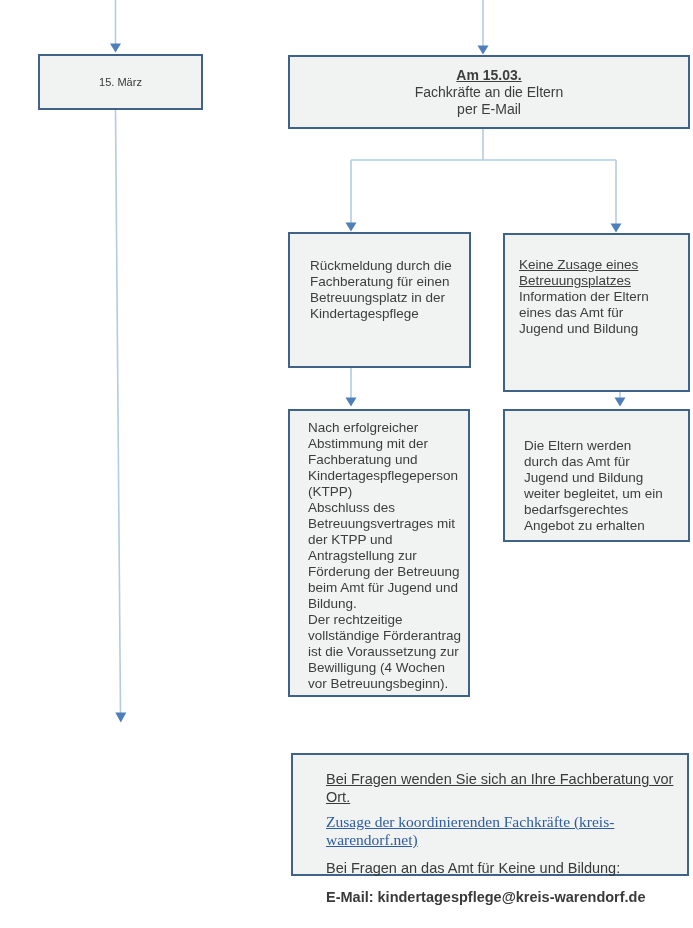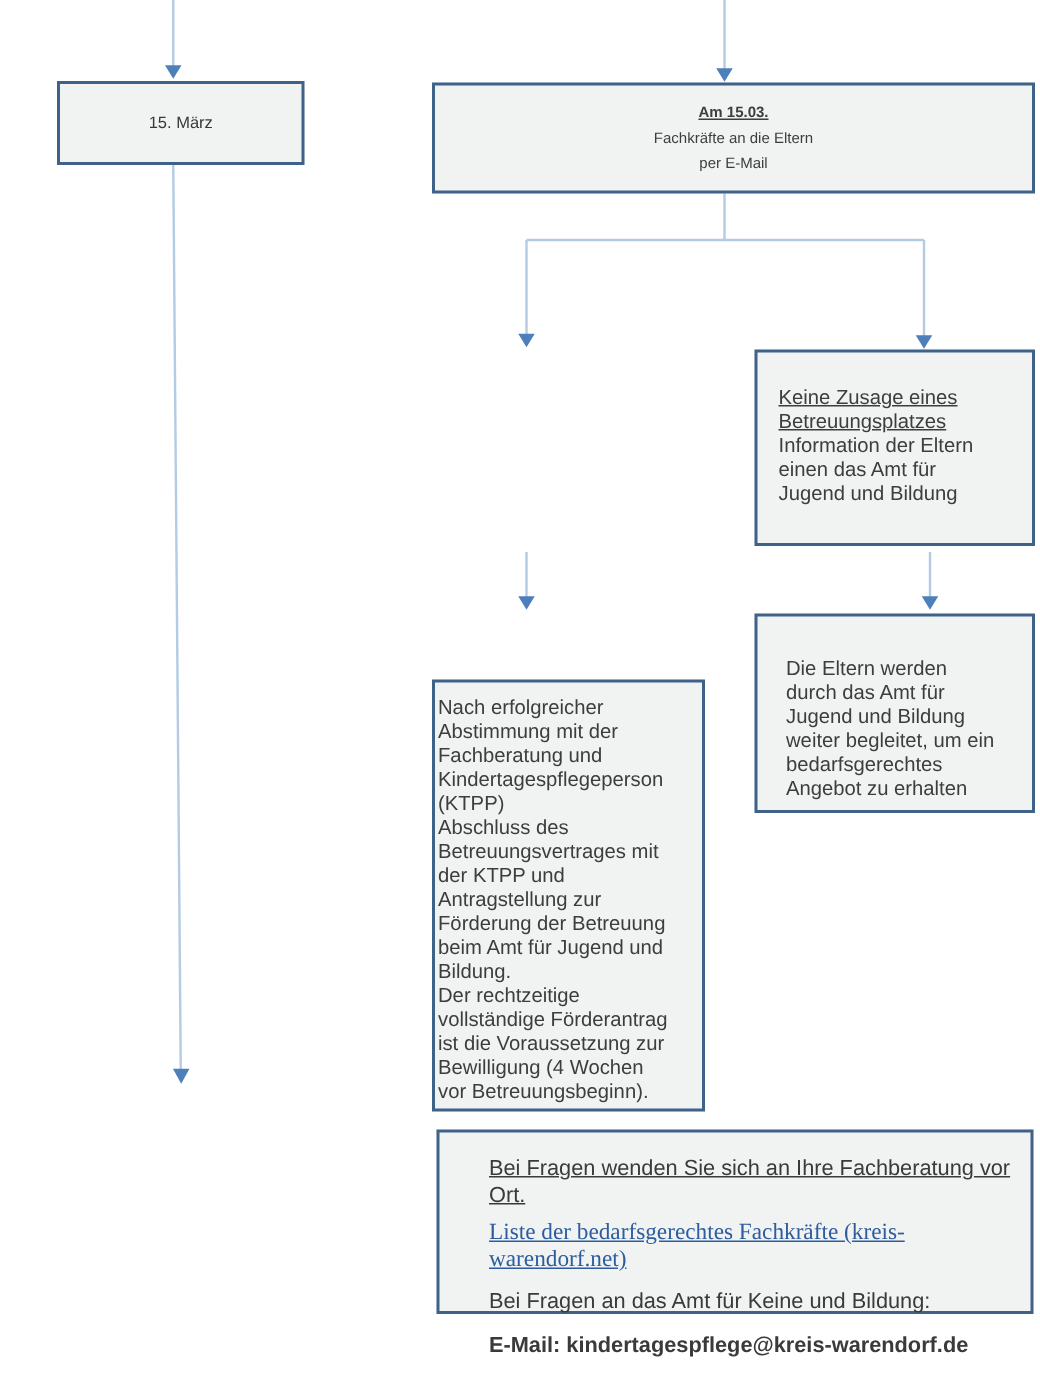--- a/index.html
+++ b/index.html
@@ -30,45 +30,44 @@
   }
   .box-march {
     left: 38px; top: 54px; width: 165px; height: 56px;
     display: flex; align-items: center; justify-content: center;
     font-size: 11px;
     color: #383838;
   }
   .box-feedback {
     left: 288px; top: 55px; width: 402px; height: 74px;
     display: flex; flex-direction: column; align-items: center; justify-content: center;
-    font-size: 10px; line-height: 17px;
+    font-size: 14px; line-height: 17px;
     text-align: center;
   }
   .box-feedback .title {
     font-weight: bold;
     text-decoration: underline;
   }
   .pre { white-space: pre-line; }
   .body-text {
     font-size: 13.5px;
     line-height: 16px;
   }
   .box-left-branch {
     left: 288px; top: 232px; width: 183px; height: 136px;
     padding: 24px 6px 0 20px;
   }
   .box-right-branch {
-    left: 503px; top: 233px; width: 187px; height: 131px;
+    left: 503px; top: 233px; width: 187px; height: 159px;
     padding: 22px 6px 0 14px;
   }
   .box-right-branch .title { text-decoration: underline; }
   .box-left-detail {
     left: 288px; top: 409px; width: 182px; height: 288px;
-    padding: 9px 4px 0 2px;
-    margin-top: 44px;
+    padding: 9px 4px 0 18px;
   }
   .box-right-detail {
     left: 503px; top: 409px; width: 187px; height: 133px;
     padding: 27px 4px 0 19px;
   }
   .box-contact {
     left: 291px; top: 753px; width: 398px; height: 123px;
     padding: 15px 10px 0 33px;
     font-size: 14.5px;
     line-height: 18px;
@@ -123,26 +122,32 @@
   <div class="box box-march">
     <span>15. März</span>
   </div>
 
   <div class="box box-feedback">
     <div class="title">Am 15.03.</div>
     <div class="pre">Fachkräfte an die Eltern
 per E-Mail</div>
   </div>
 
+  <div class="box box-left-branch body-text">
+    <div class="pre">Rückmeldung durch die
+Fachberatung für einen
+Betreuungsplatz in der
+Kindertagespflege</div>
+  </div>
 
   <div class="box box-right-branch body-text">
     <div class="title pre">Keine Zusage eines
 Betreuungsplatzes</div>
     <div class="pre">Information der Eltern
-einen das Amt für
+eines das Amt für
 Jugend und Bildung</div>
   </div>
 
   <div class="box box-left-detail body-text">
     <div class="pre">Nach erfolgreicher
 Abstimmung mit der
 Fachberatung und
 Kindertagespflegeperson
 (KTPP)
 Abschluss des
@@ -164,18 +169,18 @@
 durch das Amt für
 Jugend und Bildung
 weiter begleitet, um ein
 bedarfsgerechtes
 Angebot zu erhalten</div>
   </div>
 
   <div class="box box-contact">
     <p class="intro pre">Bei Fragen wenden Sie sich an Ihre Fachberatung vor
 Ort.</p>
-    <p class="linkline"><a class="doclink">Liste der bedarfsgerechtes Fachkräfte (kreis-warendorf.net)</a></p>
+    <p class="linkline"><a class="doclink">Zusage der koordinierenden Fachkräfte (kreis-warendorf.net)</a></p>
     <p class="office">Bei Fragen an das Amt für Keine und Bildung:</p>
     <p class="email">E-Mail: kindertagespflege@kreis-warendorf.de</p>
   </div>
 
 </div>
 
 </body></html>

